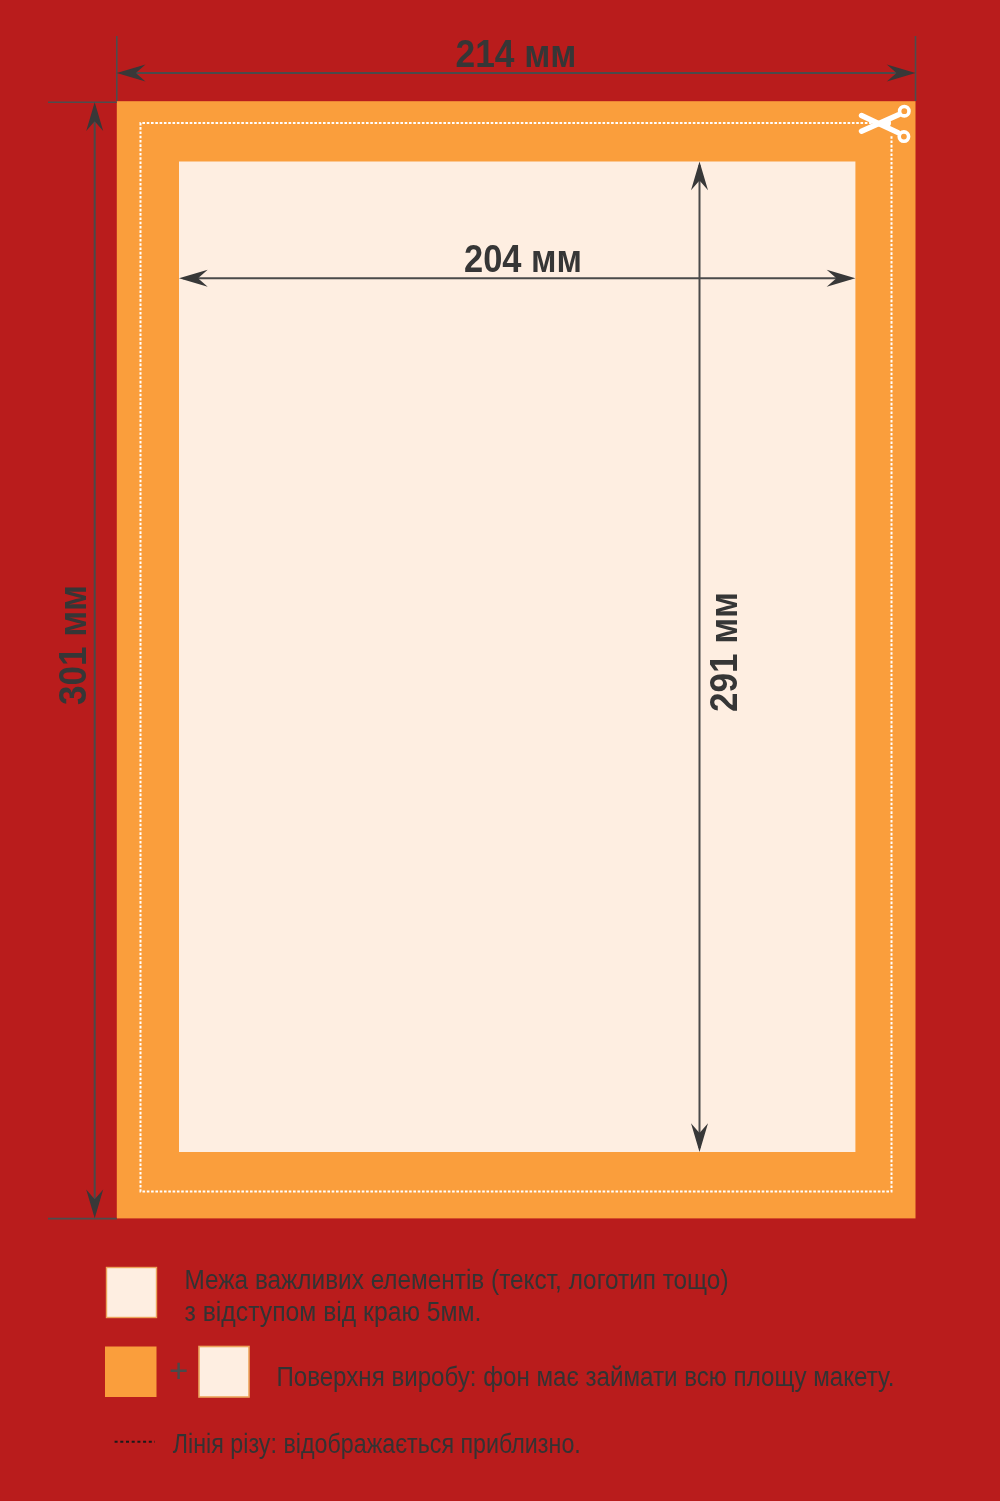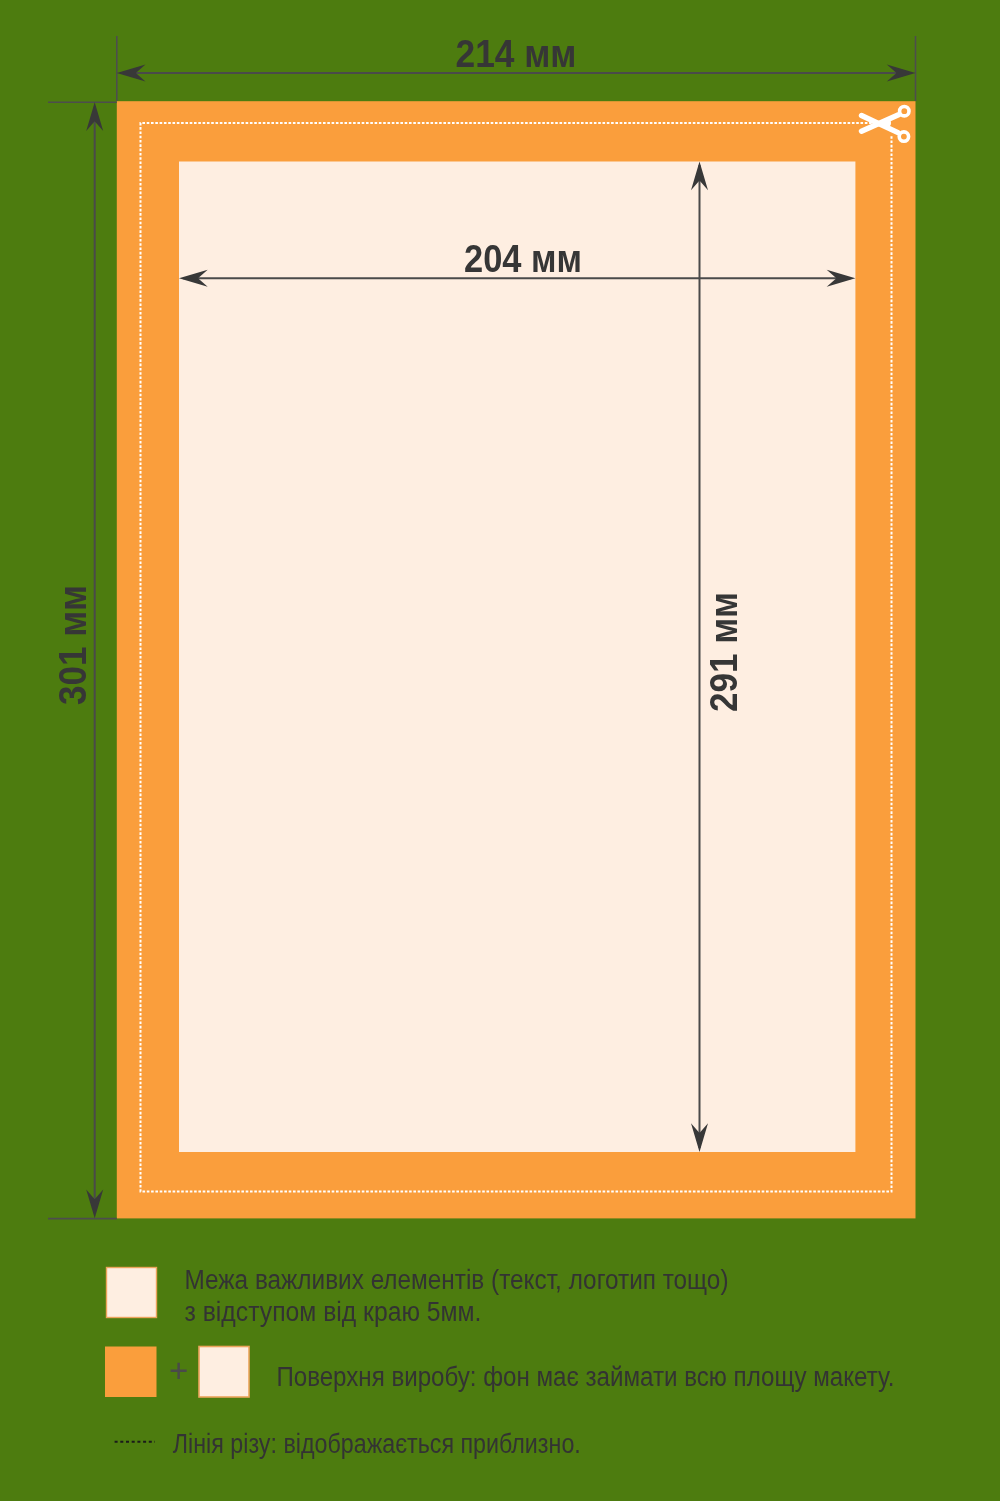--- a/index.html
+++ b/index.html
@@ -1,16 +1,16 @@
 <!DOCTYPE html>
 <html><head>
 <meta charset="utf-8">
 <style>
   html,body{margin:0;padding:0;background:#ffffff;}
-  #canvas{position:relative;width:1000px;height:1501px;background:#4d7c0f;overflow:hidden;}
+  #canvas{position:relative;width:1000px;height:1501px;background:#b91c1c;overflow:hidden;}
   svg text{font-family:"Liberation Sans",sans-serif;}
 </style>
 </head>
 <body>
 <div id="canvas">
 <svg width="1000" height="1501" viewBox="0 0 1000 1501">
 
   <rect x="116.8" y="101.2" width="798.7" height="1117.2" fill="#FA9E3C"></rect>
 
   <path d="M876,123 H140.5 V1191.5 H891.5 V134.5" fill="none" stroke="#FFFFFF" stroke-width="2" stroke-dasharray="2.6 1.7"></path>

